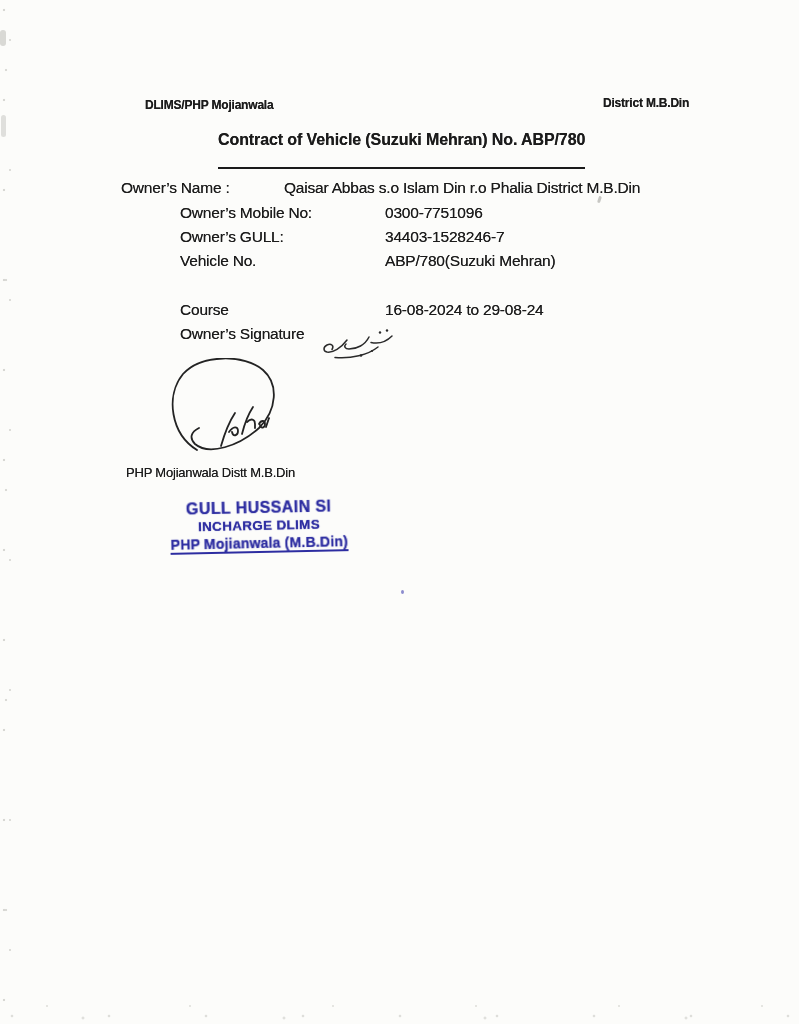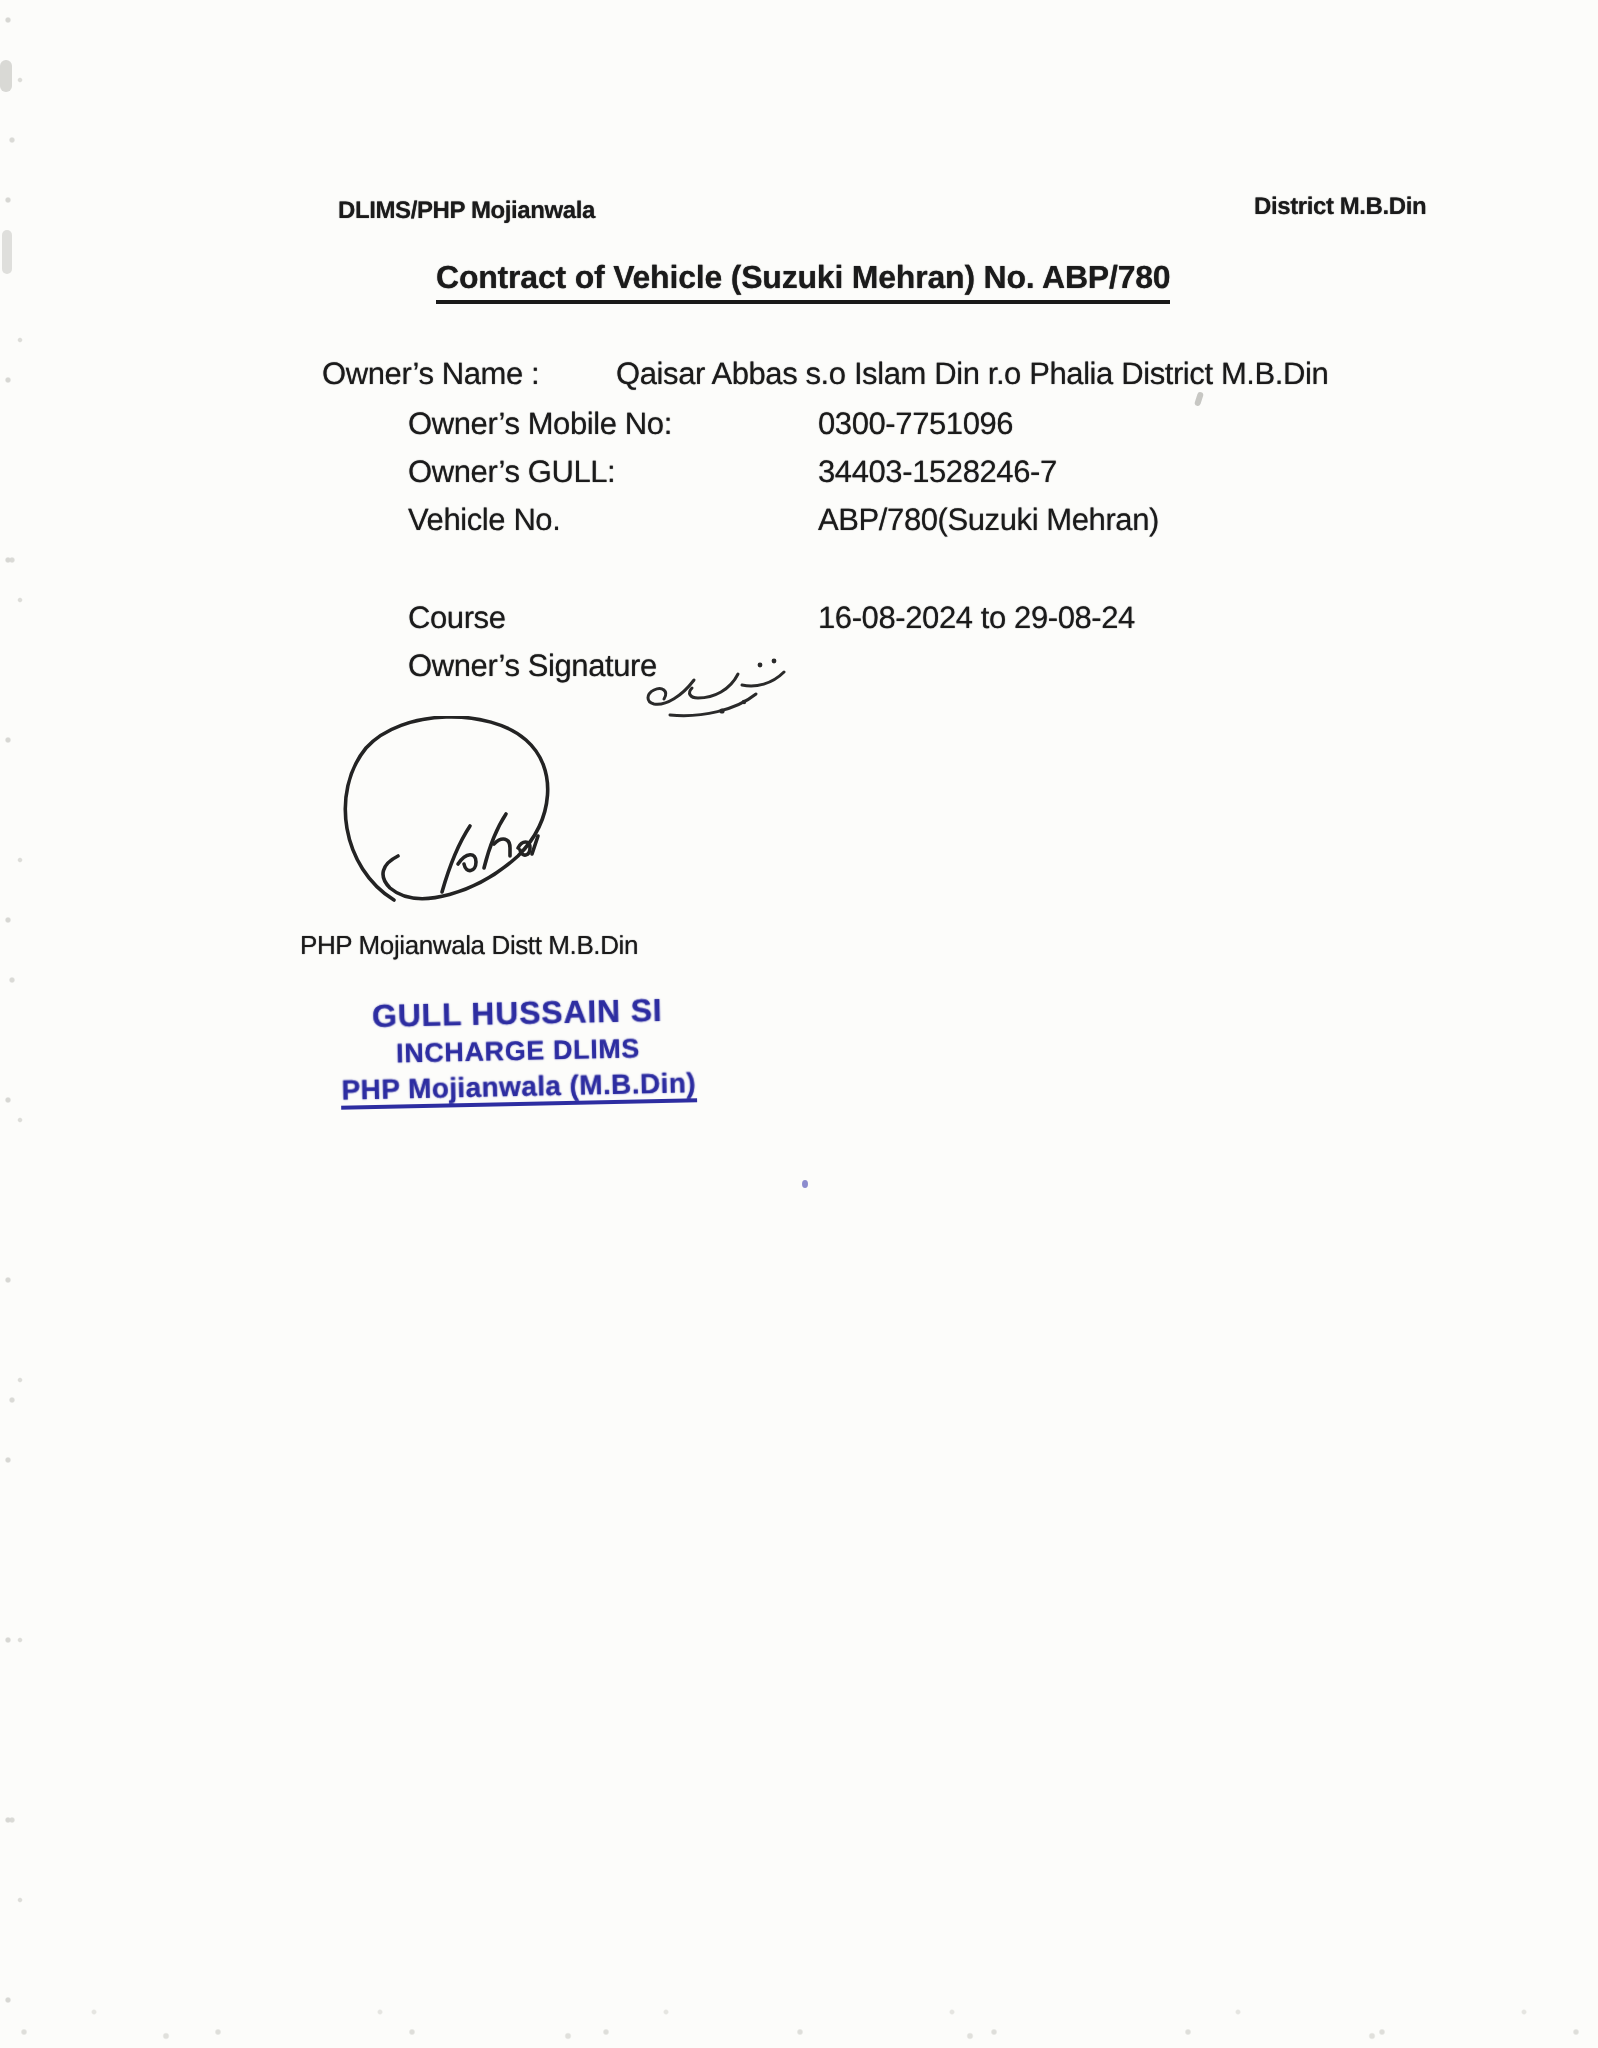--- a/index.html
+++ b/index.html
@@ -26,34 +26,34 @@
       radial-gradient(circle at 47px 8px,#cfcfc9 .9px,transparent 1.5px),
       radial-gradient(circle at 83px 20px,#c6c6c0 1.1px,transparent 1.8px);
     background-size:97px 26px,143px 26px,201px 26px;
   }
   .smudge-a { position:absolute; left:0; top:30px; width:6px; height:16px; background:#b5b5b0; opacity:.5; border-radius:3px; }
   .smudge-b { position:absolute; left:1px; top:115px; width:5px; height:22px; background:#bdbdb8; opacity:.45; border-radius:3px; }
   .speck-comma { position:absolute; left:598px; top:196px; width:3px; height:7px; background:#9a9a96; opacity:.55; border-radius:2px; transform:rotate(18deg); }
   .speck-blue { position:absolute; left:401px; top:590px; width:3px; height:4px; background:#5c5cba; opacity:.7; border-radius:50%; }
 
   
-  .scan-txt { text-shadow:0 0 .5px rgba(10,10,10,.75); letter-spacing:-.2px;margin-left:24px; }
+  .scan-txt { text-shadow:0 0 .5px rgba(10,10,10,.75); letter-spacing:-.2px; }
 
   .hdr-left  { position:absolute; left:145px; top:98px;  font-size:12px; font-weight:700; }
   .hdr-right { position:absolute; left:603px; top:96px;  font-size:12px; font-weight:700; }
 
   .doc-title {
     position:absolute; left:218px; top:131px;
     font-size:16px; font-weight:700; letter-spacing:-.1px;
-    border-bottom:2.5px solid #1a1a1a; padding-bottom:1px;
+    border-bottom:2.5px solid #1a1a1a; padding-bottom:18px;
     text-shadow:0 0 .5px rgba(10,10,10,.8);
   }
 
   .name-row { position:absolute; left:0; top:179px; width:100%; height:20px; font-size:15.5px; }
-  .name-lbl { position:absolute; left:137px; }
+  .name-lbl { position:absolute; left:121px; }
   .name-val { position:absolute; left:284px; }
 
   .frow { position:absolute; left:0; width:100%; height:20px; font-size:15.5px;padding-left:11px; }
   .r1{top:204px}.r2{top:228px}.r3{top:252px}.r4{top:277px}.r5{top:301px}
   .flbl { position:absolute; left:180px; }
   .fval { position:absolute; left:385px; }
 
   .sig-row { position:absolute; left:180px; top:325px; font-size:15.5px; }
 
   .urdu-sig { position:absolute; left:320px; top:327px; }

